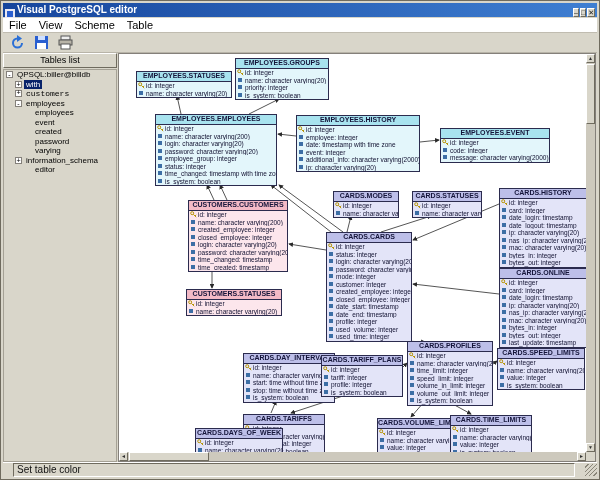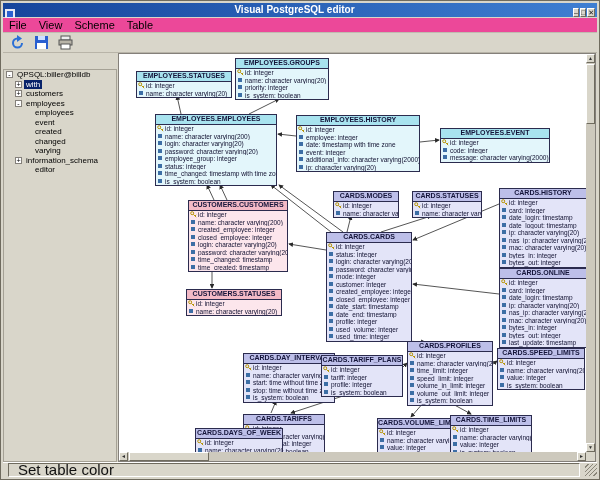--- a/index.html
+++ b/index.html
@@ -1,23 +1,23 @@
 <!DOCTYPE html>
 <html><head>
 <meta charset="utf-8">
 <style>
   html,body{margin:0;padding:0;}
   body{width:600px;height:480px;position:relative;background:#d9d6ca;font-family:"Liberation Sans",sans-serif;overflow:hidden;border:1px solid #6f6b5e;box-sizing:border-box;}
   
   .titlebar{position:absolute;left:2px;top:2px;right:2px;height:14px;background:linear-gradient(to right,#16459c,#3f7fd2);display:flex;align-items:center;padding:0 2px;}
-  .title-text{flex:1;text-align:center;color:#fff;font-size:10px;font-weight:bold;line-height:14px;white-space:nowrap;overflow:hidden;}
+  .title-text{flex:1;text-align:left;color:#fff;font-size:10px;font-weight:bold;line-height:14px;white-space:nowrap;overflow:hidden;}
   .app-icon{width:10px;height:10px;margin-right:2px;flex:0 0 auto;}
   .win-btn{width:13px;height:12px;margin-left:1px;background:#d9d6ca;border:1px solid;border-color:#fff #6f6b5e #6f6b5e #fff;font-size:7px;line-height:10px;text-align:center;color:#222;flex:0 0 auto;cursor:default;}
   
-  .menubar{position:absolute;left:2px;top:17px;right:2px;height:14px;background:#ec4899;display:flex;align-items:center;font-size:11px;border-bottom:1px solid #c0bcb0;}
+  .menubar{position:absolute;left:2px;top:17px;right:2px;height:14px;background:#ffffff;display:flex;align-items:center;font-size:11px;border-bottom:1px solid #c0bcb0;}
   .menu-item{padding:0 6px;line-height:14px;}
   
   .toolbar{position:absolute;left:2px;top:32px;right:2px;height:19px;background:#d9d6ca;display:flex;align-items:center;gap:2px;padding-left:3px;border-bottom:1px solid #b8b4a8;}
   .tool-btn{width:20px;height:17px;display:flex;align-items:center;justify-content:center;background:#d9d6ca;border:1px solid transparent;}
   
   .sidebar{position:absolute;left:2px;top:52px;width:114px;bottom:17px;background:#d9d6ca;}
   .tables-list-btn{display:block;width:100%;height:15px;background:#d9d6ca;border:1px solid;border-color:#fff #6f6b5e #6f6b5e #fff;font-size:9px;font-family:"Liberation Sans",sans-serif;text-align:center;line-height:13px;padding:0;}
   .tree{position:absolute;top:16px;left:0;right:0;bottom:0;border:1px solid #a5a195;overflow:hidden;background:#d9d6ca;}
   .tree-item{height:9.5px;display:flex;align-items:center;font-size:8px;line-height:9.5px;white-space:nowrap;}
   .expander{width:7px;height:7px;box-sizing:border-box;border:1px solid #84807a;background:#fff;font-size:7px;line-height:5px;text-align:center;margin-right:2px;flex:0 0 auto;}
@@ -36,21 +36,21 @@
   .vscroll{position:absolute;right:0;top:0;bottom:9px;width:9px;background:#cdc9bd;}
   .hscroll{position:absolute;left:0;bottom:0;right:9px;height:9px;background:#cdc9bd;}
   .scroll-btn{position:absolute;width:9px;height:9px;background:#d9d6ca;border:1px solid;border-color:#fff #6f6b5e #6f6b5e #fff;box-sizing:border-box;font-size:5px;line-height:7px;text-align:center;color:#333;}
   .vscroll .up{top:0;left:0}.vscroll .down{bottom:0;left:0}
   .hscroll .left{left:0;top:0}.hscroll .right{right:0;top:0}
   .vthumb{position:absolute;left:0;top:10px;width:9px;height:60px;background:#d9d6ca;border:1px solid;border-color:#fff #6f6b5e #6f6b5e #fff;box-sizing:border-box;}
   .hthumb{position:absolute;top:0;left:10px;height:9px;width:80px;background:#d9d6ca;border:1px solid;border-color:#fff #6f6b5e #6f6b5e #fff;box-sizing:border-box;}
   .scroll-corner{position:absolute;right:0;bottom:0;width:9px;height:9px;background:#d9d6ca;}
   
   .statusbar{position:absolute;left:2px;right:2px;bottom:2px;height:14px;background:#d9d6ca;display:flex;align-items:center;border-top:1px solid #fff;}
-  .status-cell{flex:1;height:12px;margin:0 5px;border:1px solid;border-color:#6f6b5e #fff #fff #6f6b5e;font-size:15px;line-height:11px;padding-left:9px;color:#111;}
+  .status-cell{flex:1;height:12px;margin:0 10px;border:1px solid;border-color:#6f6b5e #fff #fff #6f6b5e;font-size:10px;line-height:11px;padding-left:3px;color:#111;}
   .size-grip{width:12px;height:12px;background:repeating-linear-gradient(135deg,#d9d6ca 0 2px,#8a8679 2px 3px);flex:0 0 auto;}
 </style>
 </head>
 <body>
 
 <div class="titlebar">
   <span class="app-icon">
     <svg width="10" height="10">
         <rect width="10" height="10" fill="#e8e8f4"></rect>
         <rect x="2" y="2" width="6" height="6" fill="#2a5fd0"></rect>
@@ -84,48 +84,49 @@
     <span class="tool-btn">
       <svg width="15" height="15">
         <rect x="3" y="1" width="9" height="4" fill="#eee" stroke="#555"></rect>
         <rect x="1" y="5" width="13" height="5" fill="#b8b4a8" stroke="#555"></rect>
         <rect x="3" y="9" width="9" height="5" fill="#fff" stroke="#555"></rect>
       </svg>
     </span>
   </div>
 
 <div class="sidebar">
+  <button class="tables-list-btn">Tables list</button>
   <div class="tree" id="tree">
       <div class="tree-item" style="padding-left: 2px;">
         <span class="expander">-</span>
         <span class="tree-label">QPSQL:biller@billdb</span>
       </div>
       <div class="tree-item" style="padding-left: 11px;">
         <span class="expander">+</span>
         <span class="tree-label selected">with</span>
       </div>
-      <div class="tree-item" style="padding-left: 11px;">
+      <div class="tree-item" style="padding-left: 11px; font-family: Liberation Mono, monospace;">
         <span class="expander">+</span>
         <span class="tree-label">customers</span>
       </div>
       <div class="tree-item" style="padding-left: 11px;">
         <span class="expander">-</span>
         <span class="tree-label">employees</span>
       </div>
       <div class="tree-item" style="padding-left: 29px;">
         <span class="tree-label">employees</span>
       </div>
       <div class="tree-item" style="padding-left: 29px;">
         <span class="tree-label">event</span>
       </div>
       <div class="tree-item" style="padding-left: 29px;">
         <span class="tree-label">created</span>
       </div>
       <div class="tree-item" style="padding-left: 29px;">
-        <span class="tree-label">changed</span>
+        <span class="tree-label">password</span>
       </div>
       <div class="tree-item" style="padding-left: 29px;">
         <span class="tree-label">varying</span>
       </div>
       <div class="tree-item" style="padding-left: 11px;">
         <span class="expander">+</span>
         <span class="tree-label">information_schema</span>
       </div>
       <div class="tree-item" style="padding-left: 29px;">
         <span class="tree-label">editor</span>

